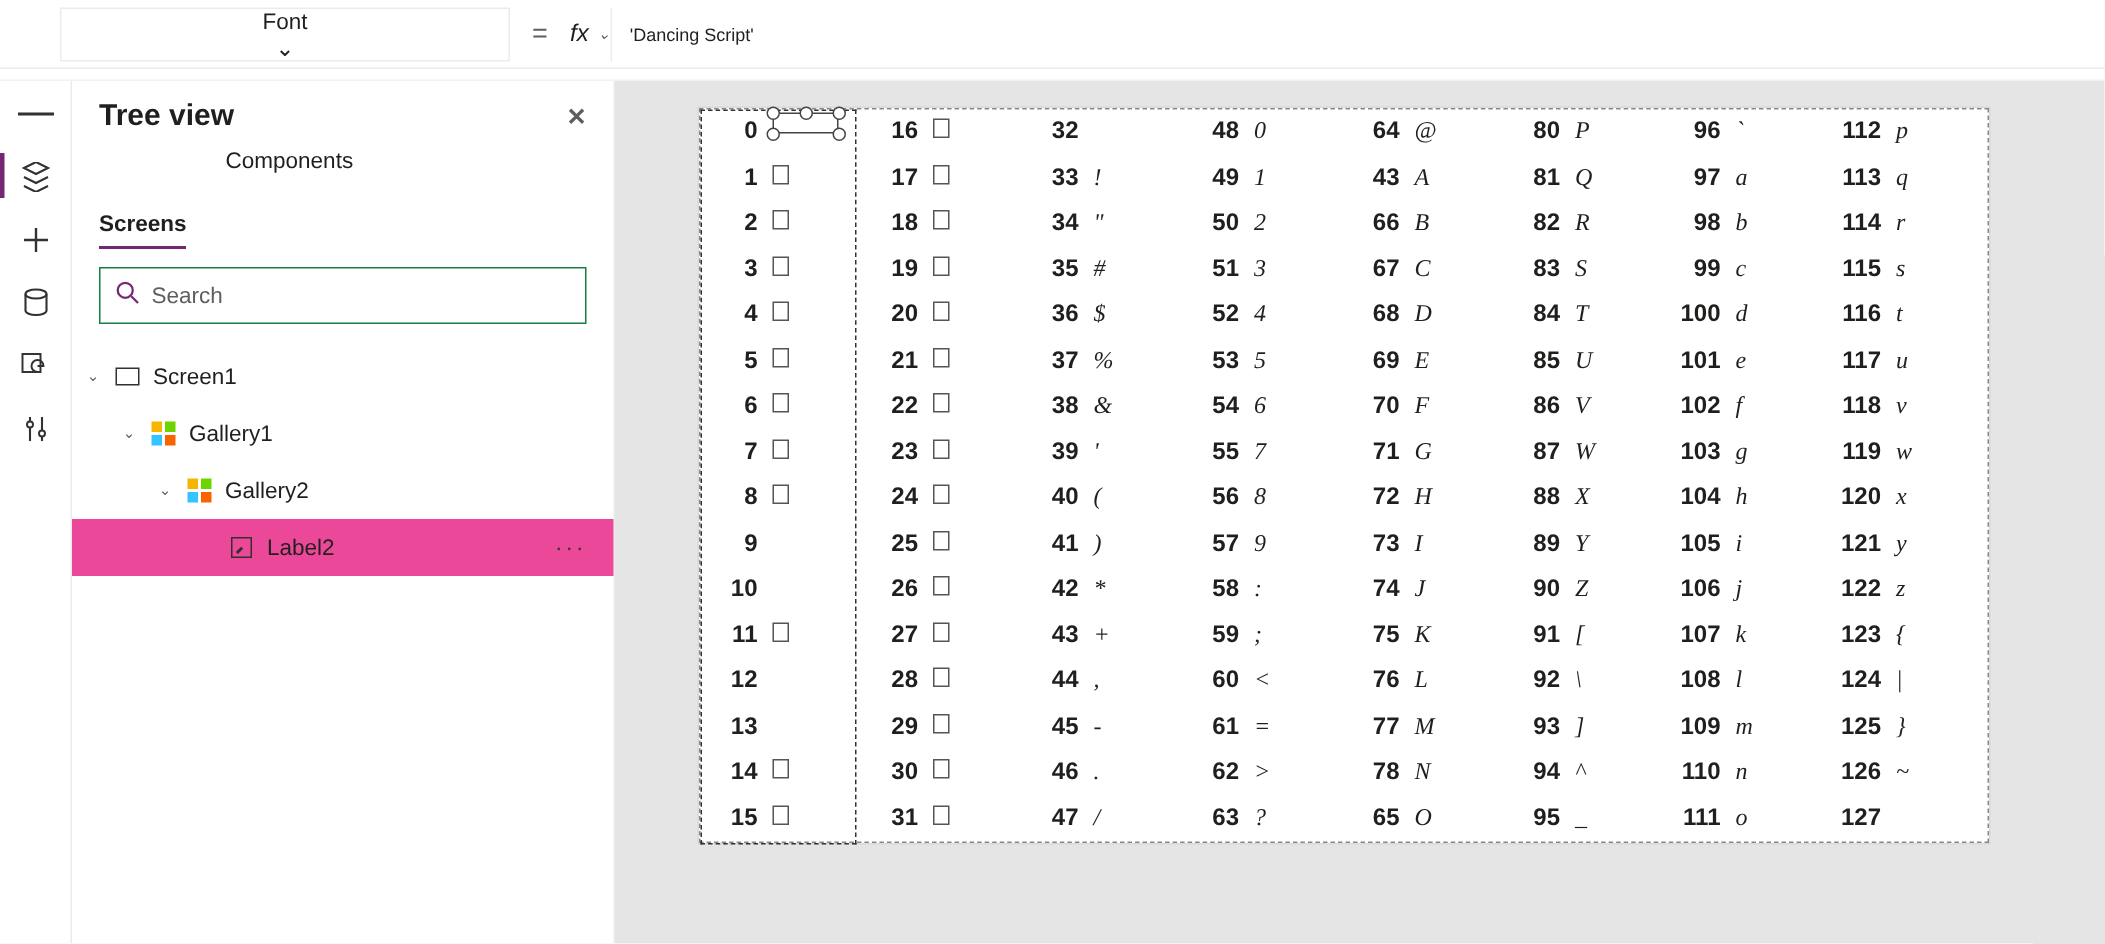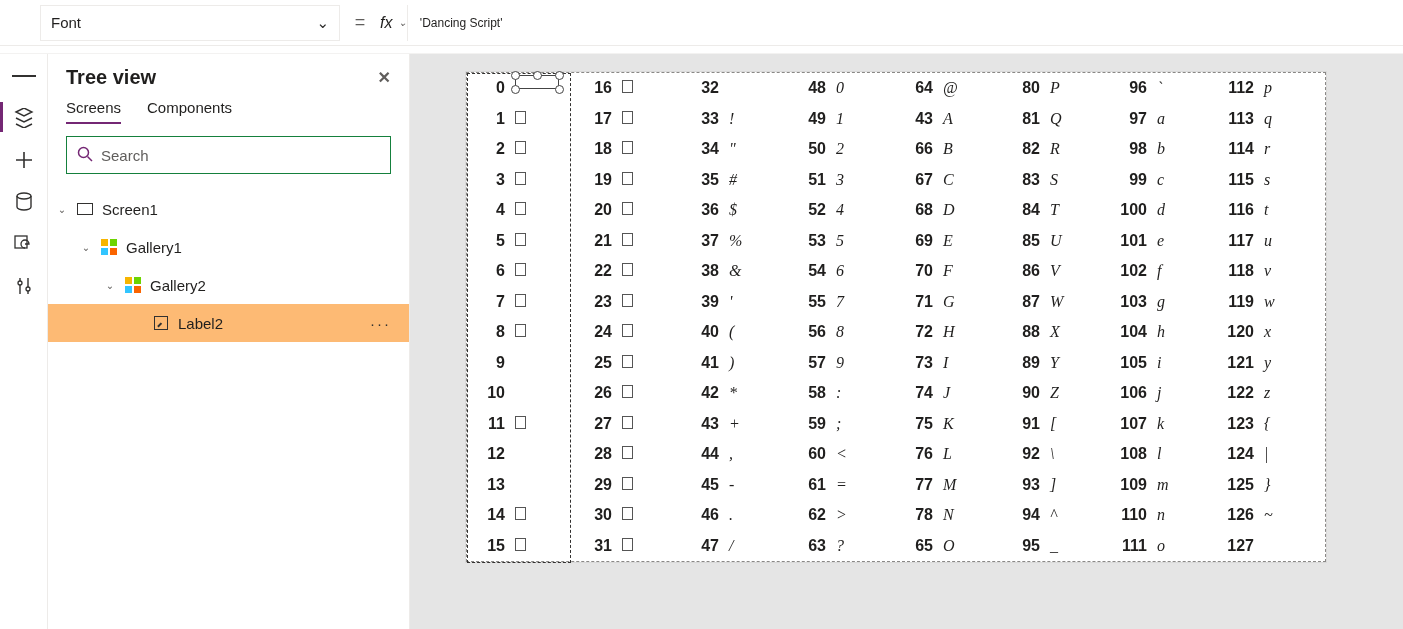--- a/index.html
+++ b/index.html
@@ -1,45 +1,45 @@
 <!DOCTYPE html>
 <html><head>
 <meta charset="utf-8">
 <style>
 * { box-sizing: border-box; margin: 0; padding: 0; font-family: "Segoe UI", Arial, sans-serif; }
 html, body { width: 1403px; height: 629px; overflow: hidden; background: #fff; color: #201f1e; }
 
 
 .formula-row { display:flex; align-items:center; height:46px; border-bottom:1px solid #edebe9; }
-.prop-dd { margin-left:40px; width:300px; height:36px; border:1px solid #edebe9; display:flex; align-items:center; padding:0 10px; justify-content:space-between; font-size:15px; }
+.prop-dd { margin-left:40px; width:300px; height:36px; border:1px solid #edebe9; display:flex; align-items:center; padding:0 10px; justify-content:space-between; font-size:15px;flex-direction:column; }
 .equals { width:40px; text-align:center; font-size:18px; color:#605e5c; }
 .fx-box { display:flex; align-items:center; gap:6px; color:#201f1e; font-style:italic; font-family: "Segoe UI", serif; }
 .fx-box .fx { font-size:16px; font-style:italic; }
 .fx-box .chev { font-size:10px; color:#605e5c; }
 .formula-input { flex:1; height:36px; border-left:1px solid #edebe9; padding-left:12px; font-family: Consolas, "Courier New", monospace; font-size:12px; display:flex; align-items:center; }
 .thin-rule { height:8px; border-bottom:1px solid #f3f2f1; }
 
 
 .main { display:flex; height:575px; }
 .rail { width:48px; border-right:1px solid #edebe9; display:flex; flex-direction:column; align-items:center; padding-top:10px; gap:18px; }
 .rail .ic { width:24px; height:24px; display:flex; align-items:center; justify-content:center; color:#323130; }
 .rail .hamb div { width:18px; height:2px; background:#323130; margin:2px 0; }
 .rail .active-mark { position:relative; }
 .rail .active-mark::before { content:""; position:absolute; left:-12px; top:-4px; width:3px; height:30px; background:#742774; }
 
 .treepane { width:362px; border-right:1px solid #edebe9; background:#fff; padding-top:8px; }
 .treepane h2 { font-size:20px; font-weight:700; padding:4px 18px 10px; display:flex; justify-content:space-between; align-items:center; }
 .close-x { font-size:16px; color:#605e5c; }
 .tabs { display:flex; gap:26px; padding:0 18px; font-size:15px; }
 .tabs .tab { padding-bottom:6px; }
-.tabs .tab.active { border-bottom:2px solid #742774; font-weight:400; }
+.tabs .tab.active { border-bottom:2px solid #742774; font-weight:700;margin-top:42px; }
 .search { margin:12px 18px; height:38px; border:1px solid #15803d; display:flex; align-items:center; padding:0 10px; gap:8px; color:#605e5c; font-size:15px; }
 .tree { padding-top:4px; }
 .node { display:flex; align-items:center; height:38px; font-size:15px; gap:8px; }
-.node.sel { background:#fdba74; }
+.node.sel { background:#ec4899; }
 .chev-sm { font-size:10px; color:#605e5c; width:12px; text-align:center; }
 .ic-sm { width:18px; height:18px; display:inline-flex; align-items:center; justify-content:center; }
 .label-ic { border:1.5px solid #323130; width:14px; height:14px; position:relative; }
 .label-ic::after { content:""; position:absolute; left:2px; right:5px; top:7px; height:1.5px; background:#323130; transform:rotate(-45deg); }
 .gal-ic { width:16px; height:16px; background:
   linear-gradient(#f7b500,#f7b500) 0 0/7px 7px no-repeat,
   linear-gradient(#6dd400,#6dd400) 9px 0/7px 7px no-repeat,
   linear-gradient(#32c5ff,#32c5ff) 0 9px/7px 7px no-repeat,
   linear-gradient(#fa6400,#fa6400) 9px 9px/7px 7px no-repeat; }
 .screen-ic { width:16px; height:12px; border:1.5px solid #323130; }

